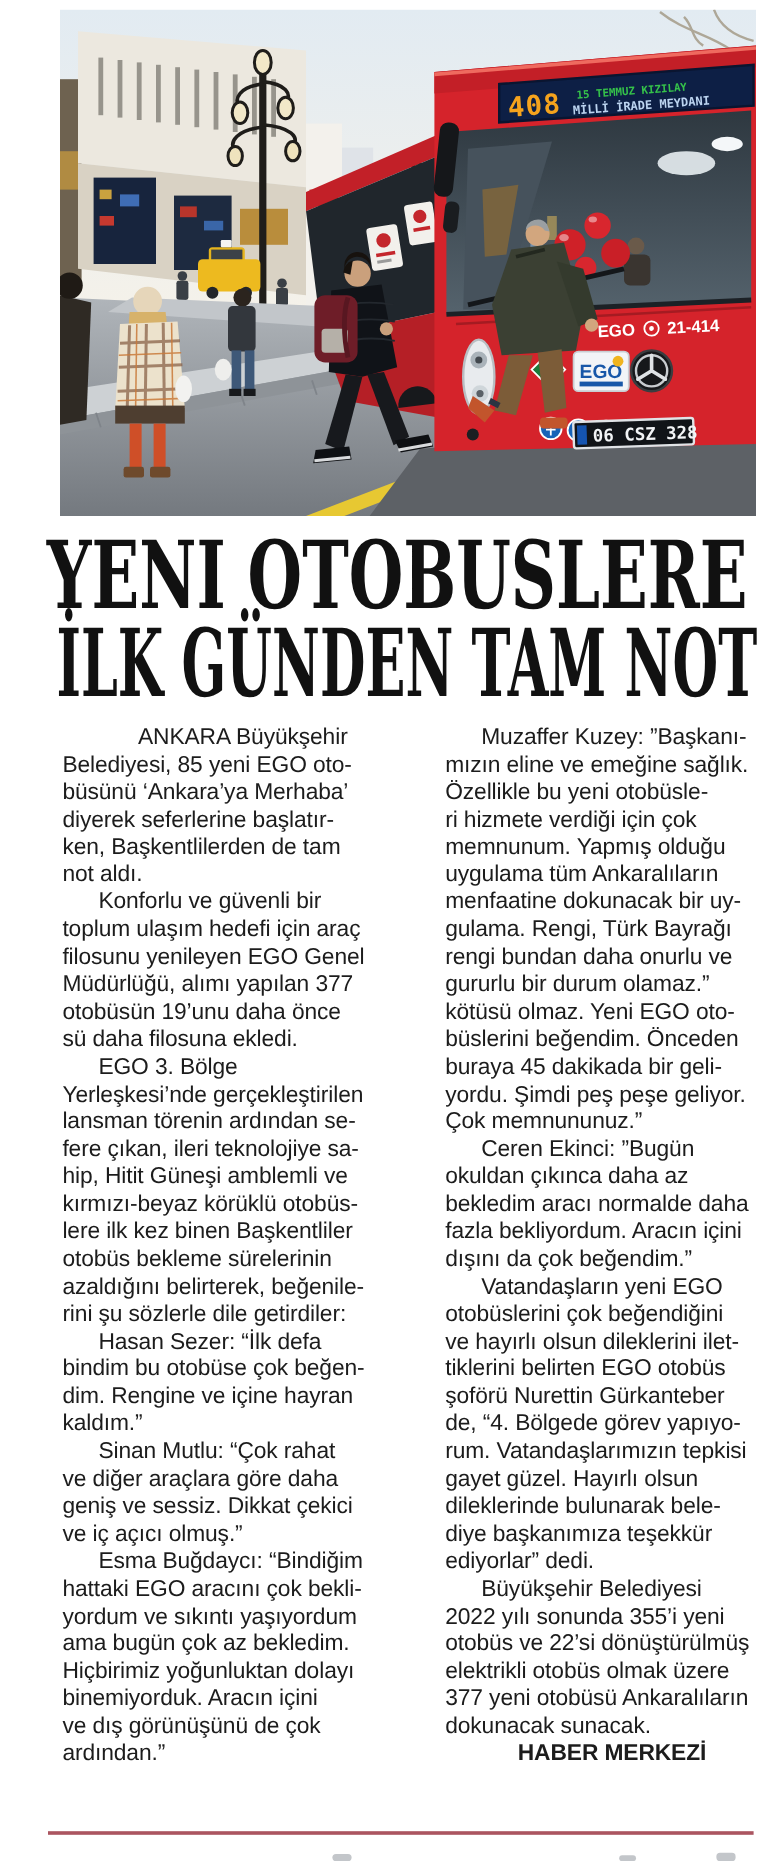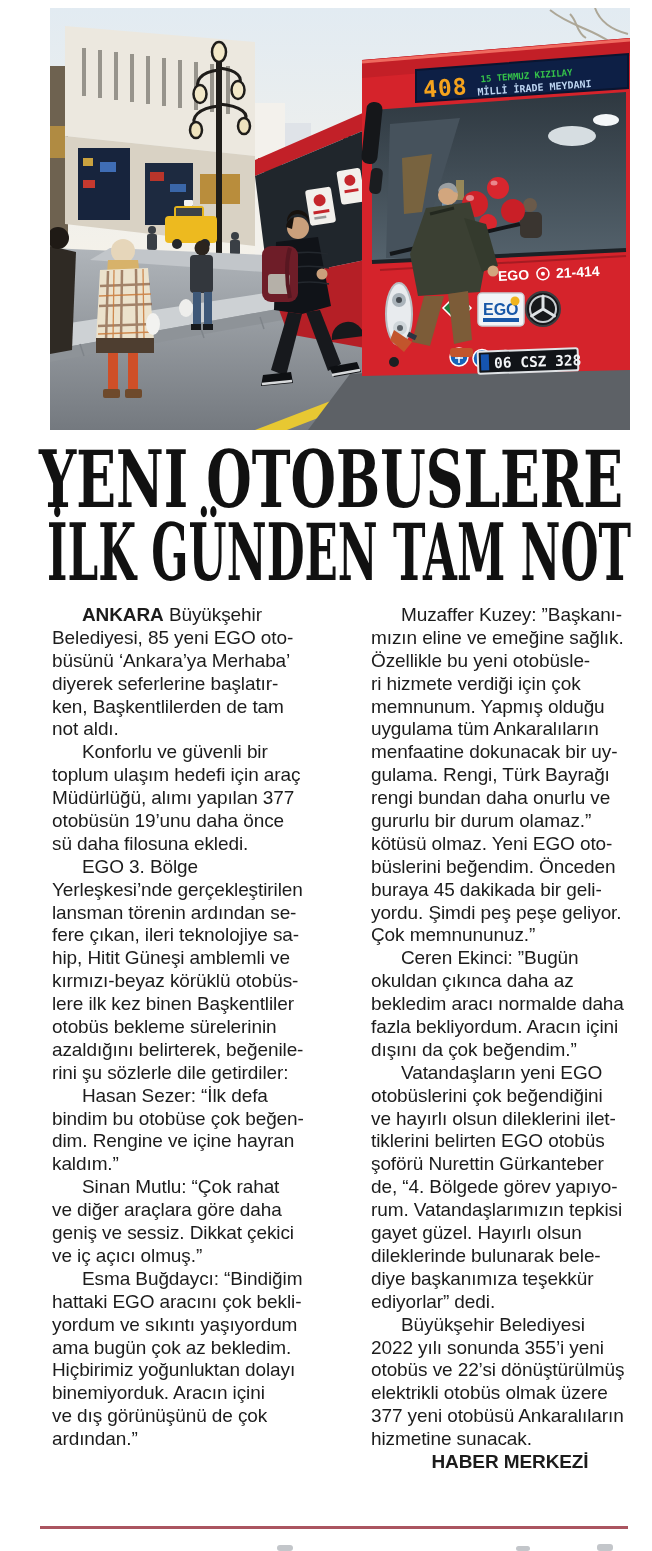--- a/index.html
+++ b/index.html
@@ -8,21 +8,21 @@
   .photo{position:absolute;left:50px;top:8px;width:580px;height:422px;}
   .headline{position:absolute;left:38px;top:445px;width:596px;height:152px;margin:0;}
   .headline text{font-family:"DejaVu Serif",serif;font-weight:bold;fill:#111111;}
   .cols{position:absolute;left:0;top:604px;width:652px;}
   .col{position:absolute;top:0;}
   .colL{left:52px;width:272px;}
   .colR{left:371px;width:280px;}
   .ln{font-size:19px;line-height:22.9px;height:22.9px;white-space:nowrap;
       letter-spacing:-0.1px;color:#1c1c1c;}
   .ln.in{padding-left:30px;}
-  .ln b{font-weight:bold;}
+  .ln b{font-weight:normal;margin-left:33px;}
   .byline{font-weight:bold;text-align:center;padding-right:2px;}
   .rule{position:absolute;left:40px;top:1526px;width:588px;height:3px;background:#ab5560;}
   .remnant{position:absolute;background:#c3c6ca;border-radius:3px;}
   svg text{user-select:none;}
 </style>
 </head>
 <body>
 
 <div class="page">
 
@@ -330,20 +330,21 @@
   <div class="cols">
     <div class="col colL">
       <div class="ln in"><b>ANKARA</b><span> Büyükşehir</span></div>
       <div class="ln">Belediyesi, 85 yeni EGO oto-</div>
       <div class="ln">büsünü ‘Ankara’ya Merhaba’</div>
       <div class="ln">diyerek seferlerine başlatır-</div>
       <div class="ln">ken, Başkentlilerden de tam</div>
       <div class="ln">not aldı.</div>
       <div class="ln in">Konforlu ve güvenli bir</div>
       <div class="ln">toplum ulaşım hedefi için araç</div>
+      <div class="ln">filosunu yenileyen EGO Genel</div>
       <div class="ln">Müdürlüğü, alımı yapılan 377</div>
       <div class="ln">otobüsün 19’unu daha önce</div>
       <div class="ln">sü daha filosuna ekledi.</div>
       <div class="ln in">EGO 3. Bölge</div>
       <div class="ln">Yerleşkesi’nde gerçekleştirilen</div>
       <div class="ln">lansman törenin ardından se-</div>
       <div class="ln">fere çıkan, ileri teknolojiye sa-</div>
       <div class="ln">hip, Hitit Güneşi amblemli ve</div>
       <div class="ln">kırmızı-beyaz körüklü otobüs-</div>
       <div class="ln">lere ilk kez binen Başkentliler</div>
@@ -398,21 +399,21 @@
       <div class="ln">rum. Vatandaşlarımızın tepkisi</div>
       <div class="ln">gayet güzel. Hayırlı olsun</div>
       <div class="ln">dileklerinde bulunarak bele-</div>
       <div class="ln">diye başkanımıza teşekkür</div>
       <div class="ln">ediyorlar” dedi.</div>
       <div class="ln in">Büyükşehir Belediyesi</div>
       <div class="ln">2022 yılı sonunda 355’i yeni</div>
       <div class="ln">otobüs ve 22’si dönüştürülmüş</div>
       <div class="ln">elektrikli otobüs olmak üzere</div>
       <div class="ln">377 yeni otobüsü Ankaralıların</div>
-      <div class="ln">hizmetine sunacak.</div>
+      <div class="ln">dokunacak sunacak.</div>
       <div class="ln byline">HABER MERKEZİ</div>
     </div>
   </div>
 
   <div class="rule"></div>
   <div class="remnant" style="left:277px;top:1545px;width:16px;height:6px;"></div>
   <div class="remnant" style="left:516px;top:1546px;width:14px;height:5px;"></div>
   <div class="remnant" style="left:597px;top:1544px;width:16px;height:7px;"></div>
 
 </div>

